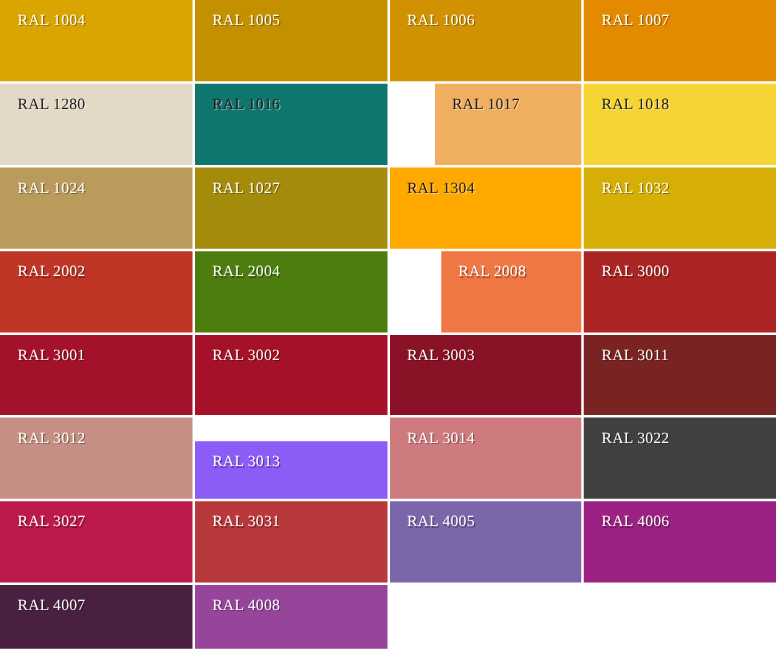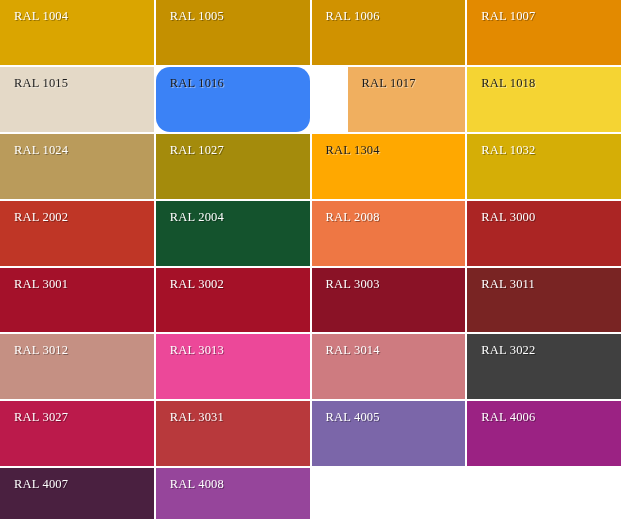--- a/index.html
+++ b/index.html
@@ -64,23 +64,23 @@
     <div class="swatch light-text" style="background-color: rgb(196, 144, 0);">
       <span class="swatch-label">RAL 1005</span>
     </div>
     <div class="swatch light-text" style="background-color: rgb(208, 146, 0);">
       <span class="swatch-label">RAL 1006</span>
     </div>
     <div class="swatch light-text" style="background-color: rgb(227, 138, 0);">
       <span class="swatch-label">RAL 1007</span>
     </div>
     <div class="swatch dark-text" style="background-color: rgb(228, 217, 199);">
-      <span class="swatch-label">RAL 1015</span>
+      <span class="swatch-label">RAL 1280</span>
     </div>
-    <div class="swatch dark-text" style="background-color: #3b82f6; border-radius: 14px;">
+    <div class="swatch dark-text" style="background-color: #0f766e;">
       <span class="swatch-label">RAL 1016</span>
     </div>
     <div class="swatch dark-text" style="background-color: rgb(240, 175, 95); margin-left: 36px;">
       <span class="swatch-label">RAL 1017</span>
     </div>
     <div class="swatch dark-text" style="background-color: rgb(245, 212, 51);">
       <span class="swatch-label">RAL 1018</span>
     </div>
     <div class="swatch light-text" style="background-color: rgb(186, 155, 91);">
       <span class="swatch-label">RAL 1024</span>
@@ -90,45 +90,45 @@
     </div>
     <div class="swatch dark-text" style="background-color: rgb(255, 168, 0);">
       <span class="swatch-label">RAL 1304</span>
     </div>
     <div class="swatch light-text" style="background-color: rgb(213, 174, 6);">
       <span class="swatch-label">RAL 1032</span>
     </div>
     <div class="swatch light-text" style="background-color: rgb(191, 54, 38);">
       <span class="swatch-label">RAL 2002</span>
     </div>
-    <div class="swatch light-text" style="background-color: #14532d;">
+    <div class="swatch light-text" style="background-color: #4d7c0f;">
       <span class="swatch-label">RAL 2004</span>
     </div>
-    <div class="swatch light-text" style="background-color: rgb(238, 119, 68);">
+    <div class="swatch light-text" style="background-color: rgb(238, 119, 68); margin-left: 41px;">
       <span class="swatch-label">RAL 2008</span>
     </div>
     <div class="swatch light-text" style="background-color: rgb(171, 37, 36);">
       <span class="swatch-label">RAL 3000</span>
     </div>
     <div class="swatch light-text" style="background-color: rgb(164, 17, 42);">
       <span class="swatch-label">RAL 3001</span>
     </div>
     <div class="swatch light-text" style="background-color: rgb(165, 17, 40);">
       <span class="swatch-label">RAL 3002</span>
     </div>
     <div class="swatch light-text" style="background-color: rgb(138, 18, 38);">
       <span class="swatch-label">RAL 3003</span>
     </div>
     <div class="swatch light-text" style="background-color: rgb(121, 36, 35);">
       <span class="swatch-label">RAL 3011</span>
     </div>
     <div class="swatch light-text" style="background-color: rgb(197, 144, 131);">
       <span class="swatch-label">RAL 3012</span>
     </div>
-    <div class="swatch light-text" style="background-color: #ec4899;">
+    <div class="swatch light-text" style="background-color: #8b5cf6; margin-top: 19px;">
       <span class="swatch-label">RAL 3013</span>
     </div>
     <div class="swatch light-text" style="background-color: rgb(206, 123, 128);">
       <span class="swatch-label">RAL 3014</span>
     </div>
     <div class="swatch light-text" style="background-color: #404040;">
       <span class="swatch-label">RAL 3022</span>
     </div>
     <div class="swatch light-text" style="background-color: rgb(187, 26, 75);">
       <span class="swatch-label">RAL 3027</span>

